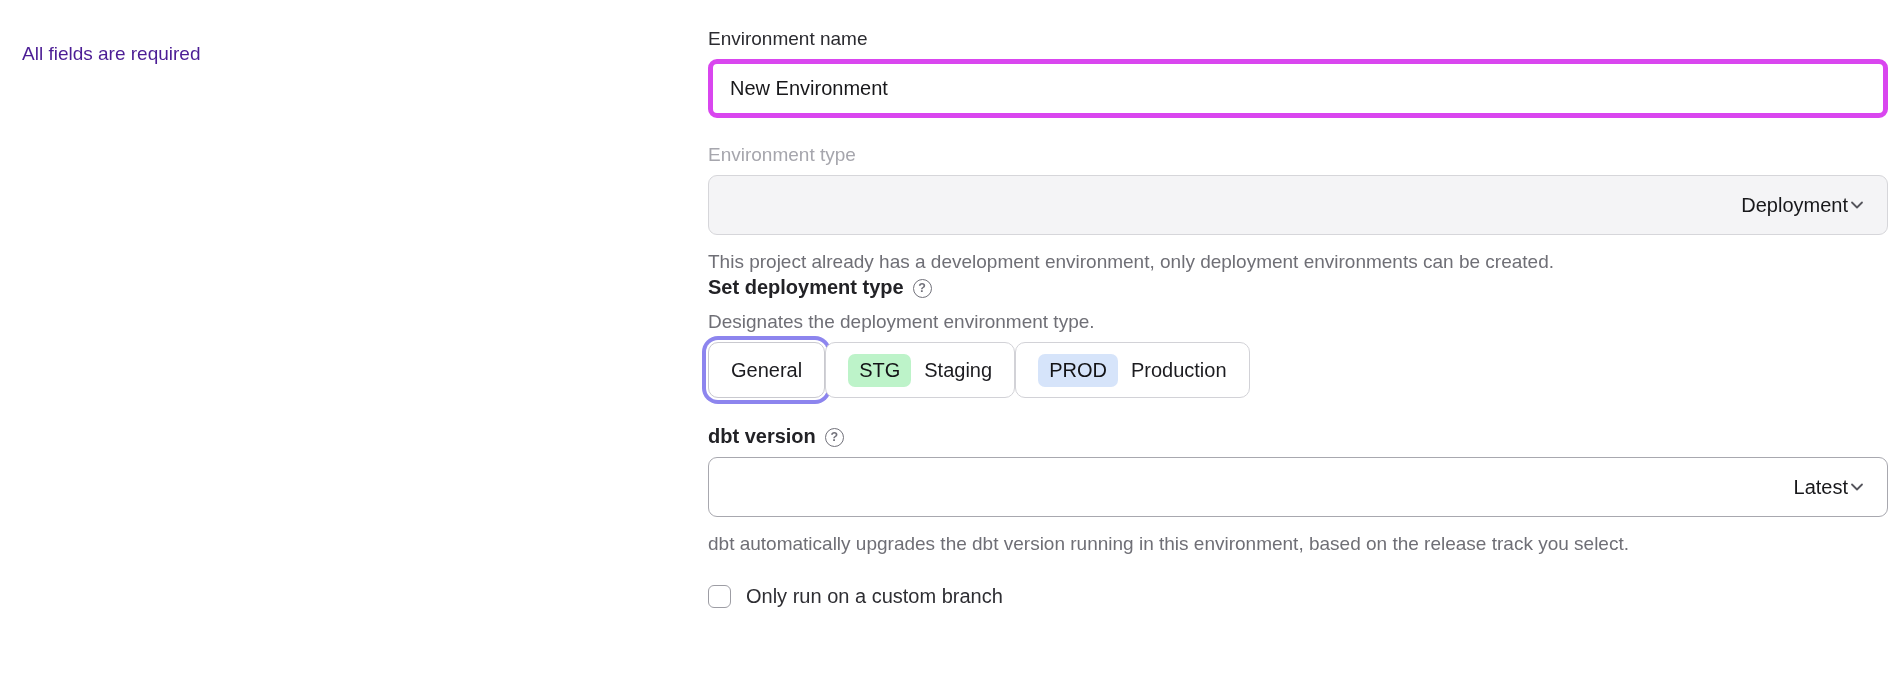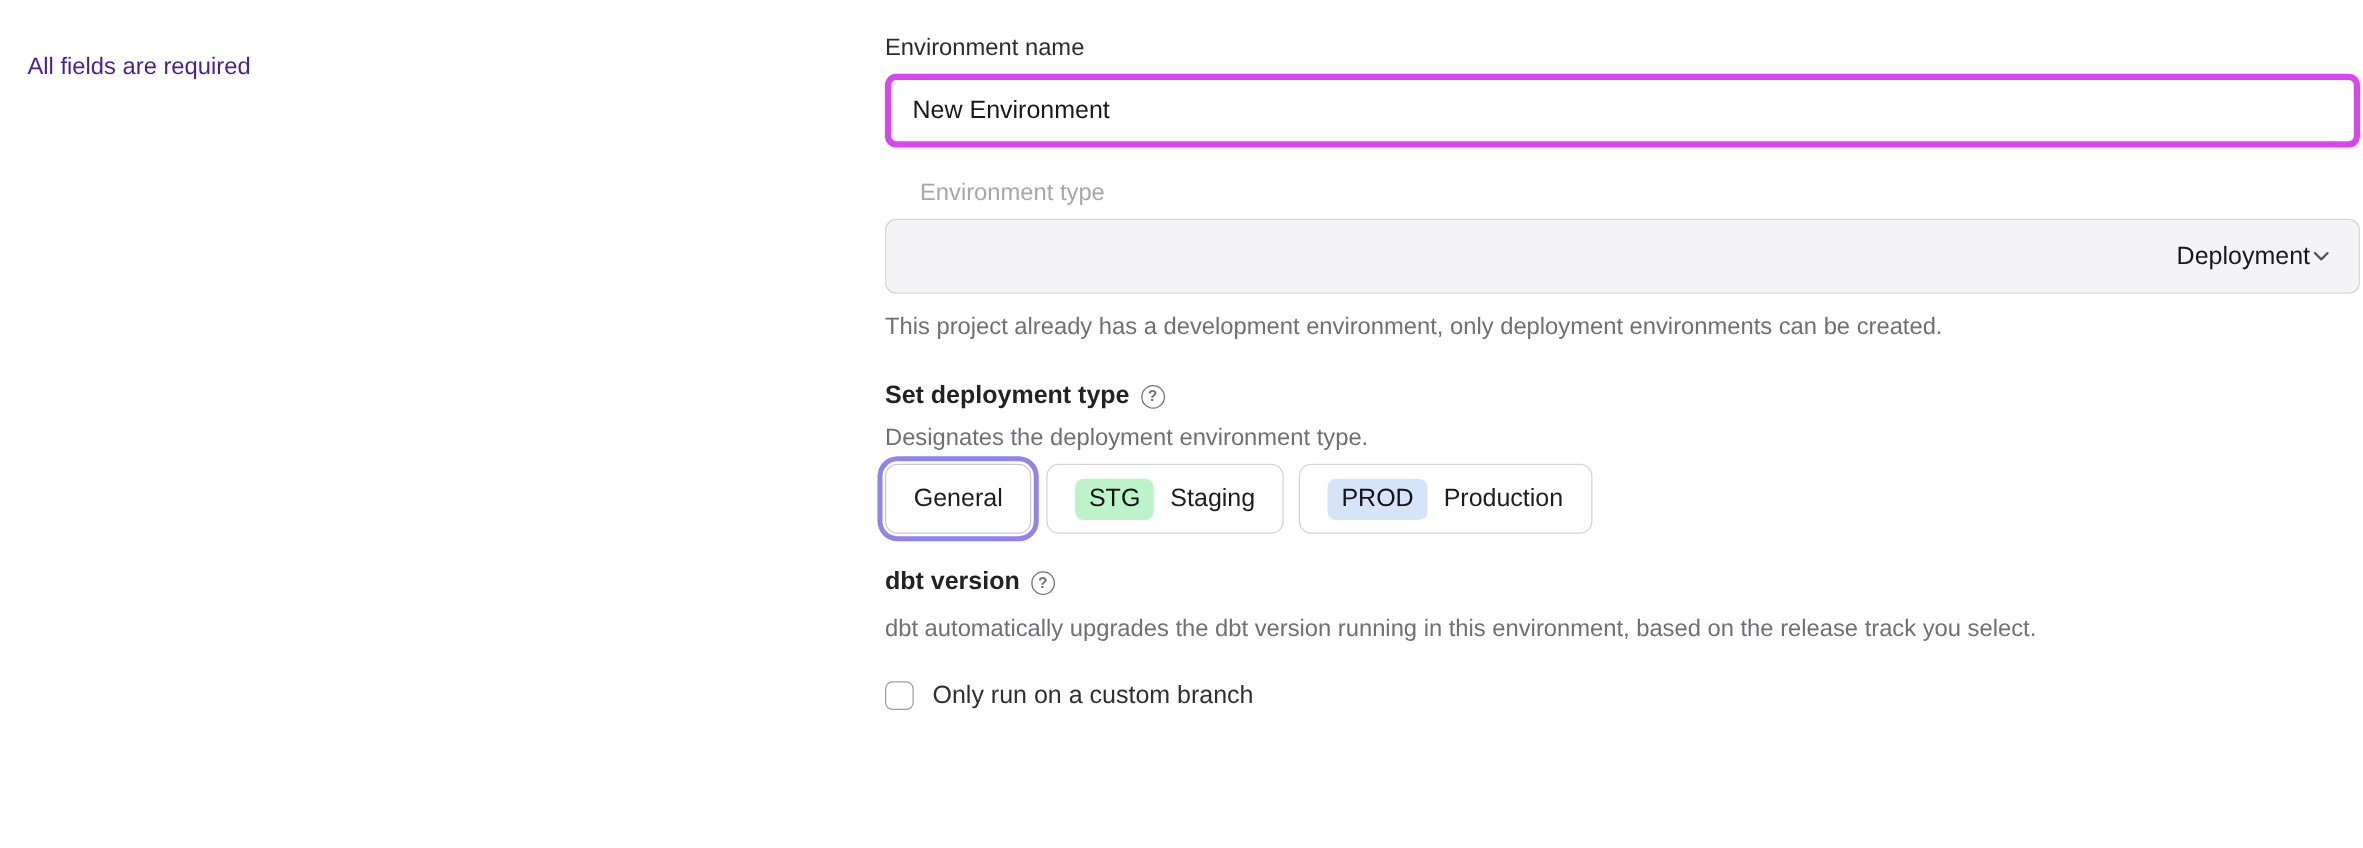--- a/index.html
+++ b/index.html
@@ -29,35 +29,35 @@
   .chevron { width:18px; height:18px; display:flex; align-items:center; color:#55555c; margin-right:4px; }
 
   .helper { font-size:19px; color:#6f6f76; line-height:28px; }
 
   .section-head { display:flex; align-items:center; gap:9px; }
   .section-title { font-size:20px; font-weight:700; color:#222226; }
   .help-icon { width:19px; height:19px; border:1.6px solid #71717a; border-radius:50%;
     color:#71717a; font-size:12.5px; font-weight:700; display:flex; align-items:center;
     justify-content:center; line-height:1; margin-top:1px; cursor:default; }
 
-  .type-row { display:flex; align-items:center; gap:12px; margin-top:6px; }
+  .type-row { display:flex; align-items:center; margin-top:6px; }
   .type-btn { height:56px; background:#fff; border:1px solid #d2d2d7; border-radius:10px;
     display:flex; align-items:center; gap:13px; padding:0 22px; font-size:20px; color:#1c1c20;
     font-family:inherit; cursor:pointer; }
   .type-btn.selected { box-shadow:0 0 0 2px #ffffff, 0 0 0 6px var(--ring); border-color:#c9c9cf; }
   .badge { display:inline-block; border-radius:7px; padding:5px 11px; font-size:20px; color:#131316; }
 
   .check-row { display:flex; align-items:center; gap:15px; }
   .checkbox { width:23px; height:23px; border:1.4px solid #9d9da4; border-radius:6px; background:#fff; cursor:pointer; }
   .check-label { font-size:20px; color:#2e2e33; }
 
   
-  .mt-env-type { margin-top:26px;margin-left:28px; }
+  .mt-env-type { margin-top:26px; }
   .mt-helper { margin-top:13px; }
-  .mt-deploy-section { margin-top:29px; }
+  .mt-deploy-section { }
   .mt-designates { margin-top:9px; }
   .mt-dbt { margin-top:27px; }
   .mt-select { margin-top:9px; }
   .mt-check { margin-top:27px; }
 </style>
 </head>
 <body>
 
 <div class="page">
 
@@ -102,20 +102,28 @@
         <span class="badge badge-prod" style="background: rgb(214, 228, 250);">PROD</span>
         <span>Production</span>
       </button>
     </div>
 
     
     <div class="section-head mt-dbt">
       <span class="section-title">dbt version</span>
       <span class="help-icon">?</span>
     </div>
+    <div class="select enabled mt-select">
+      <span>Latest</span>
+      <span class="chevron">
+        <svg width="18" height="18" viewBox="0 0 18 18">
+            <path d="M4 6.5 L9 11.5 L14 6.5" fill="none" stroke="currentColor" stroke-width="1.8" stroke-linecap="round" stroke-linejoin="round"></path>
+          </svg>
+      </span>
+    </div>
     <div class="helper mt-helper">dbt automatically upgrades the dbt version running in this environment, based on the release track you select.</div>
 
     
     <div class="check-row mt-check">
       <div class="checkbox"></div>
       <span class="check-label">Only run on a custom branch</span>
     </div>
 
   </div>
 </div>

